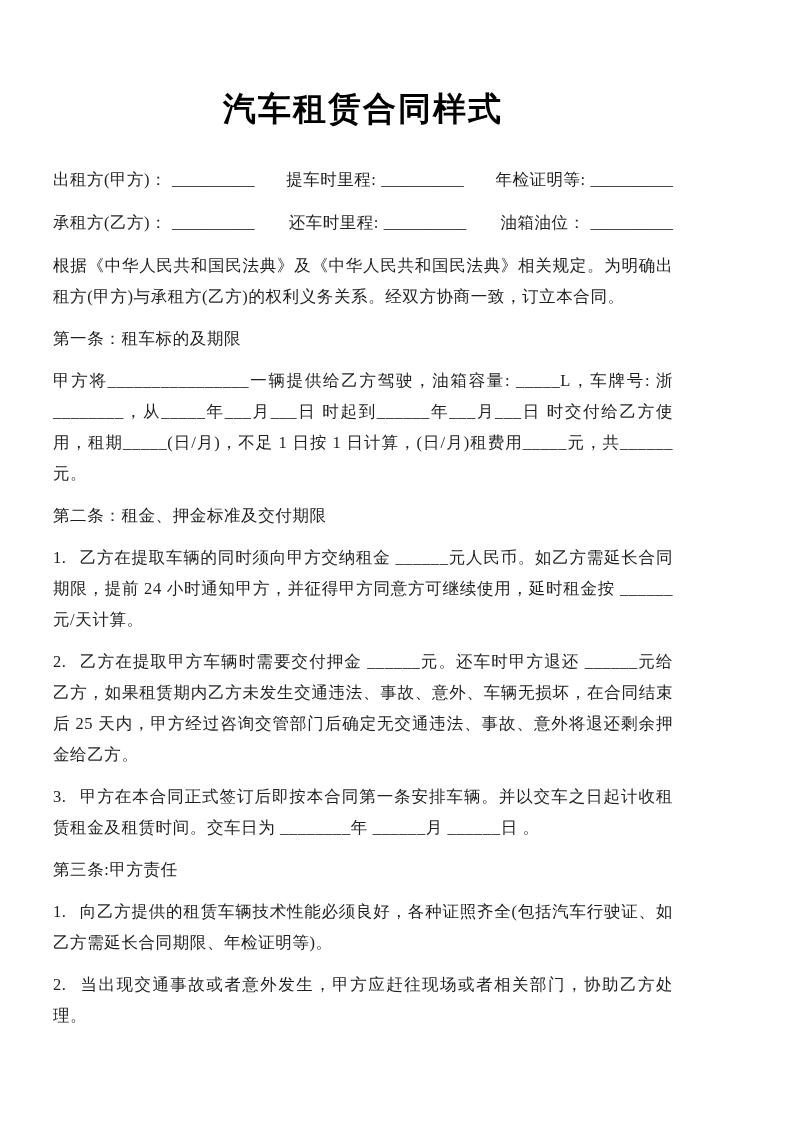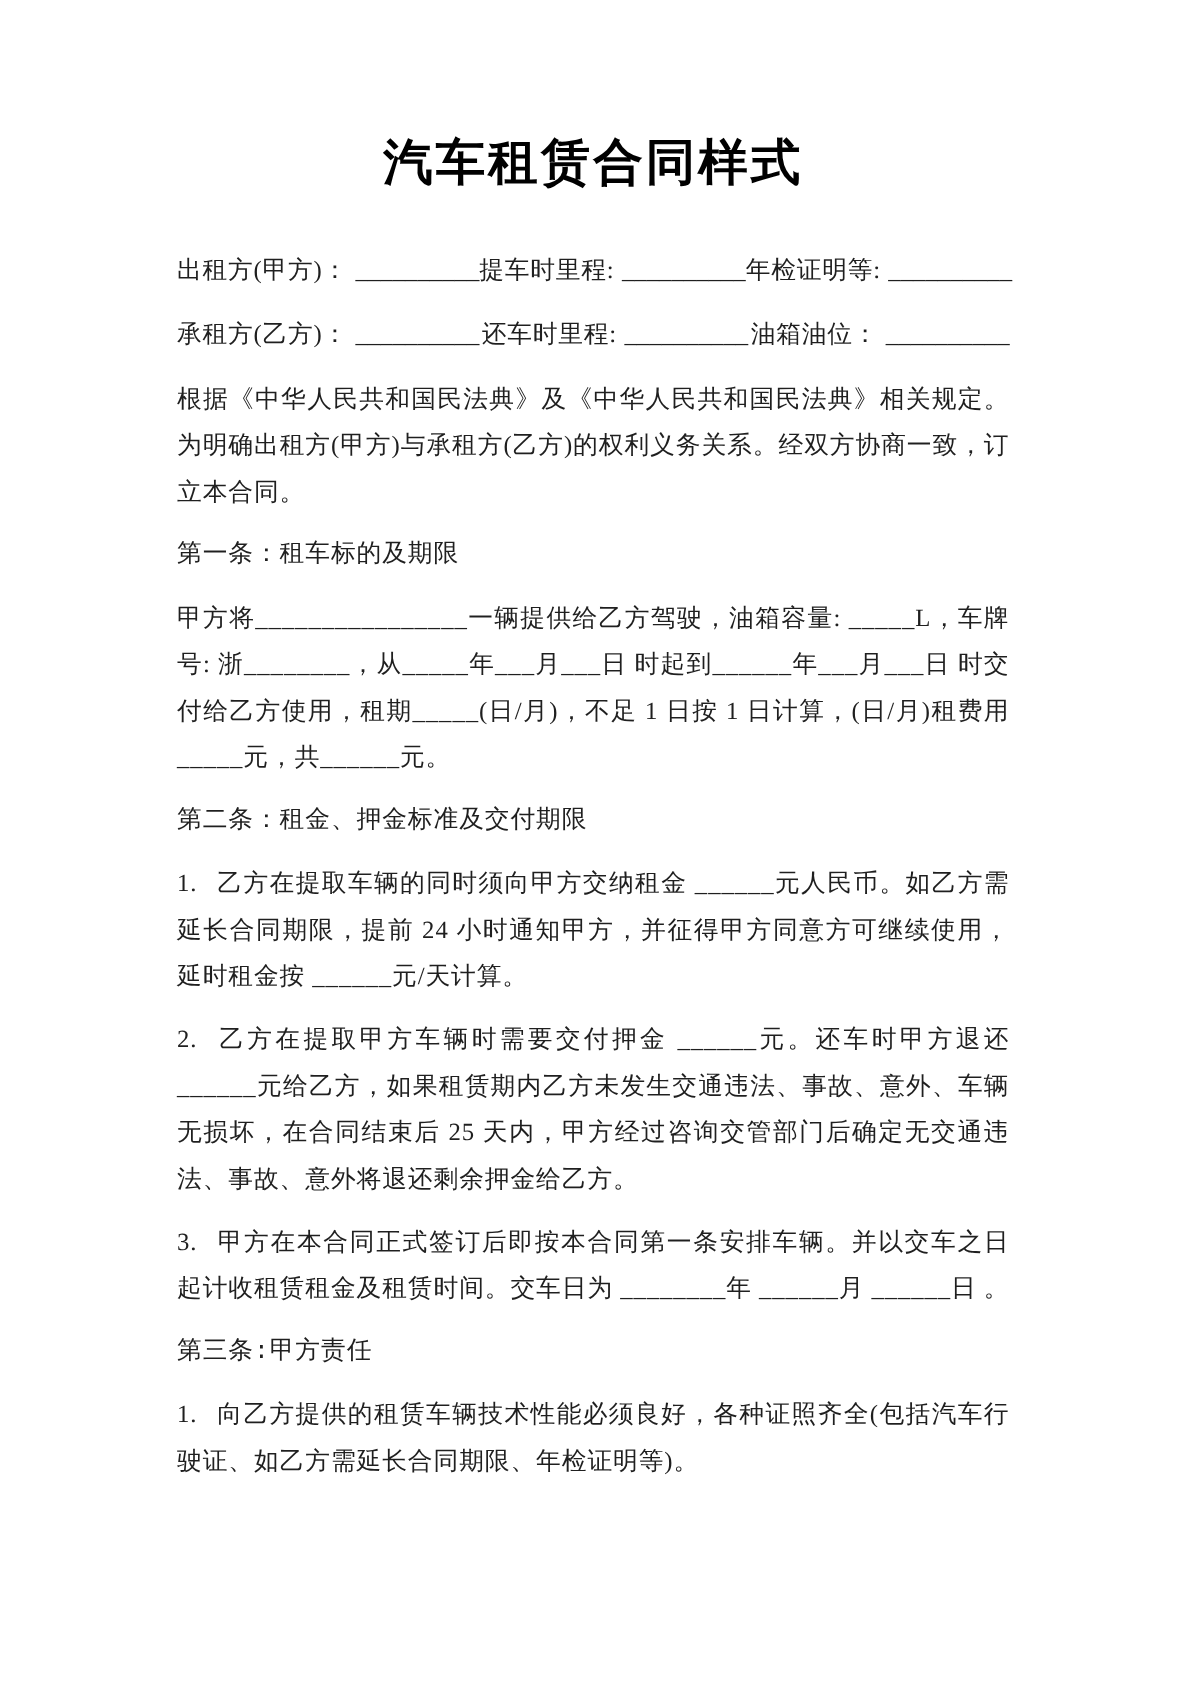--- a/index.html
+++ b/index.html
@@ -7,21 +7,21 @@
     background: #ffffff;
     font-family: "Liberation Serif", "DejaVu Serif", serif;
   }
   .page {
     position: relative;
     width: 793px;
     height: 1122px;
     margin: 0 auto;
     background: #ffffff;
     color: #1f1f1f;
-    padding: 90px 120px 40px 118px;
+    padding: 90px 120px 40px 53px;
     overflow: hidden;
   }
   .doc-title {
     font-size: 33px;
     font-weight: bold;
     text-align: center;
     letter-spacing: 2px;
     color: #000000;
     margin-bottom: 34px;
     line-height: 1.2;
@@ -42,21 +42,21 @@
     letter-spacing: 0;
   }
   .para {
     font-size: 16.5px;
     line-height: 31px;
     letter-spacing: 0.6px;
     text-align: justify;
     margin-bottom: 11px;
   }
   .para.first-after-rows { }
-  .heading { margin-top: 2px; font-family: Liberation Mono, monospace; }
+  .heading { margin-top: 2px; }
   .num { margin-right: 13px; }
 </style>
 </head>
 <body>
 
 <div class="page">
 
   <h1 class="doc-title">汽车租赁合同样式</h1>
 
   <div class="info-row">
@@ -82,14 +82,15 @@
   <p class="para"><span class="num">1.</span><span>乙方在提取车辆的同时须向甲方交纳租金 ______元人民币。如乙方需延长合同期限，提前 24 小时通知甲方，并征得甲方同意方可继续使用，延时租金按 ______元/天计算。</span></p>
 
   <p class="para"><span class="num">2.</span><span>乙方在提取甲方车辆时需要交付押金 ______元。还车时甲方退还 ______元给乙方，如果租赁期内乙方未发生交通违法、事故、意外、车辆无损坏，在合同结束后 25 天内，甲方经过咨询交管部门后确定无交通违法、事故、意外将退还剩余押金给乙方。</span></p>
 
   <p class="para"><span class="num">3.</span><span>甲方在本合同正式签订后即按本合同第一条安排车辆。并以交车之日起计收租赁租金及租赁时间。交车日为 ________年 ______月 ______日 。</span></p>
 
   <p class="para heading">第三条:甲方责任</p>
 
   <p class="para"><span class="num">1.</span><span>向乙方提供的租赁车辆技术性能必须良好，各种证照齐全(包括汽车行驶证、如乙方需延长合同期限、年检证明等)。</span></p>
 
+  <p class="para"><span class="num">2.</span><span>当出现交通事故或者意外发生，甲方应赶往现场或者相关部门，协助乙方处理。</span></p>
 
 </div>
 
 </body></html>

